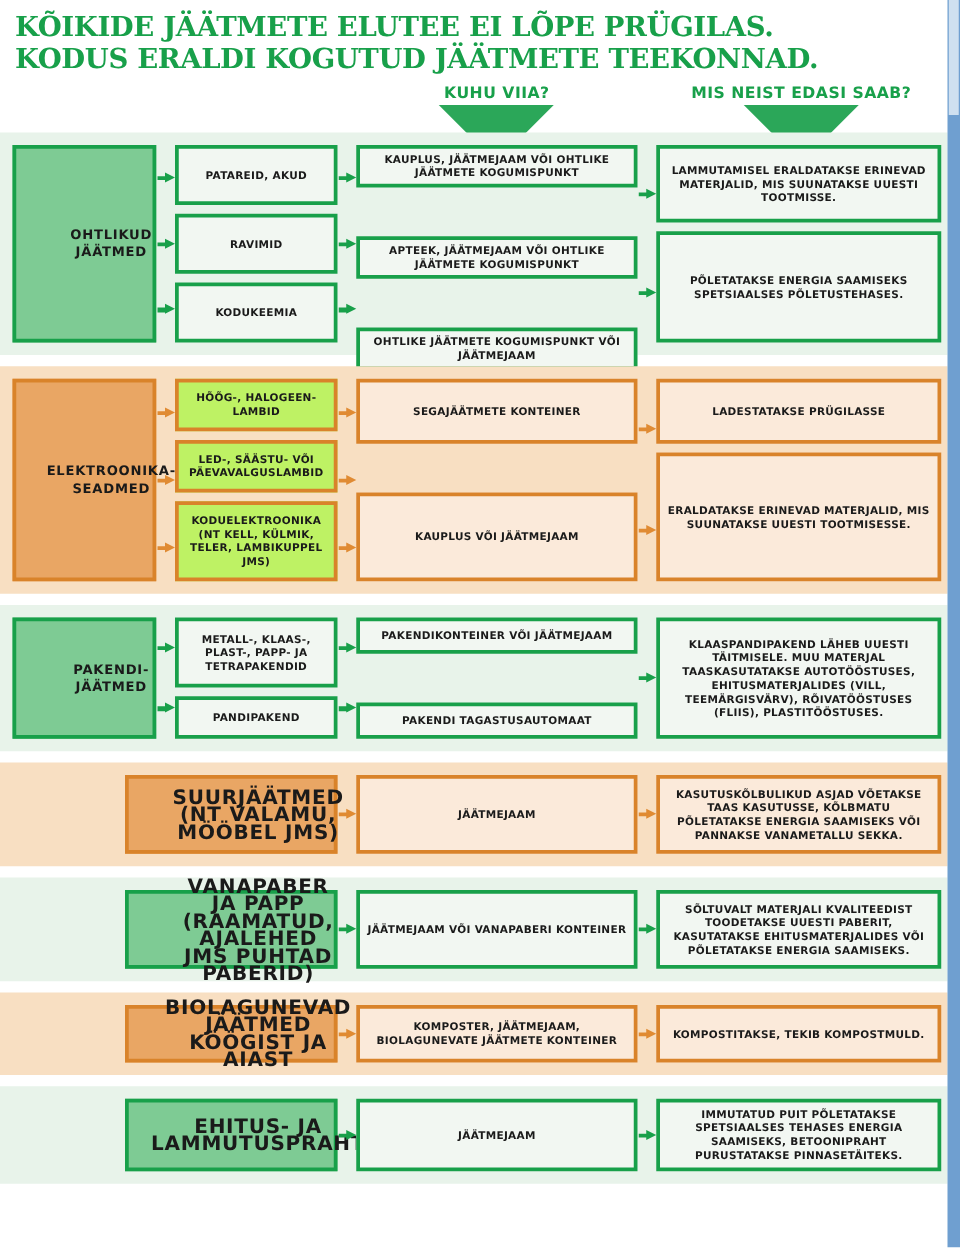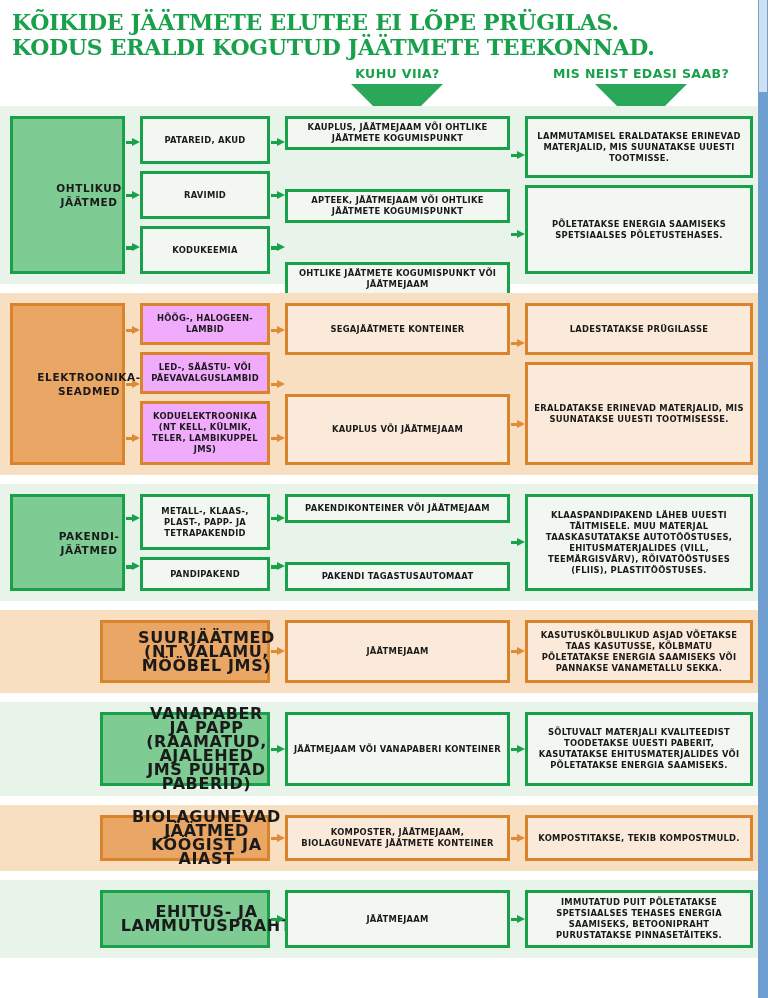--- a/index.html
+++ b/index.html
@@ -75,21 +75,21 @@
     color: #1a1a1a;
     padding: 3px 5px;
   }
   
   .g .cat   { border-color:#18a04a; background:#7ecb94; }
   .g .sub   { border-color:#18a04a; background:#f2f7f2; }
   .g .dest  { border-color:#18a04a; background:#f2f7f2; }
   .g .res   { border-color:#18a04a; background:#f2f7f2; }
   
   .o .cat   { border-color:#d9832a; background:#e9a664; }
-  .o .sub   { border-color:#d9832a; background:#f0abfc; }
+  .o .sub   { border-color:#d9832a; background:#bef264; }
   .o .dest  { border-color:#d9832a; background:#fbeada; }
   .o .res   { border-color:#d9832a; background:#fbeada; }
 
   .cat { font-size: 10.5px; letter-spacing: .6px; line-height: 14px; }
   .cat.wide { font-size: 16px; }
 
   
   .col-cat  { width: 115px; flex: 0 0 115px; padding-left: 48px; }
   .col-sub  { width: 130px; flex: 0 0 130px; }
   .col-dest { width: 225px; flex: 0 0 225px; gap: 32px; }
@@ -378,21 +378,21 @@
             <span class="stem"></span>
             <span class="head"></span>
           </span>
       </div>
       <div class="box res col-res">KASUTUSKÕLBULIKUD ASJAD VÕETAKSE TAAS KASUTUSSE, KÕLBMATU PÕLETATAKSE ENERGIA SAAMISEKS VÕI PANNAKSE VANAMETALLU SEKKA.</div>
     </div>
   </div>
   <div class="gap"></div>
 
   <div class="band green g">
-    <div class="row offset" style="height:94px">
+    <div class="row offset" style="height:83px">
       <div class="box cat wide col-cat">VANAPABER JA PAPP (RAAMATUD, AJALEHED JMS PUHTAD PABERID)</div>
       <div class="arrow-cell">
         <span class="arrow">
             <span class="stem"></span>
             <span class="head"></span>
           </span>
       </div>
       <div class="box dest col-dest">JÄÄTMEJAAM VÕI VANAPABERI KONTEINER</div>
       <div class="arrow-cell">
         <span class="arrow">

